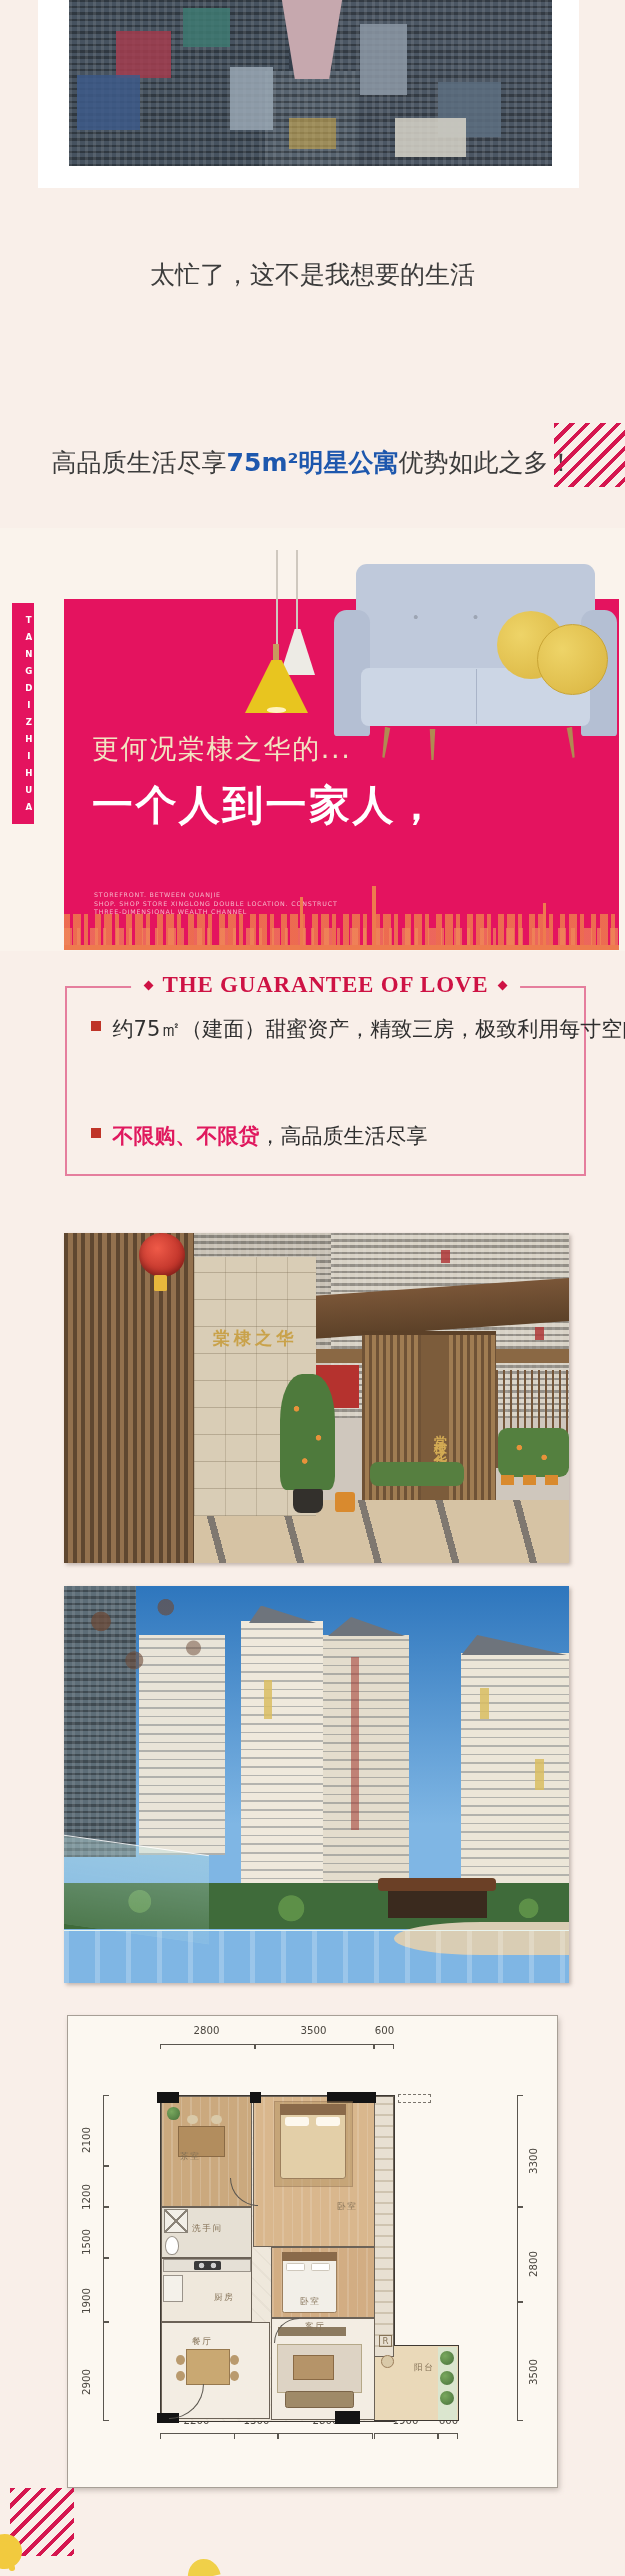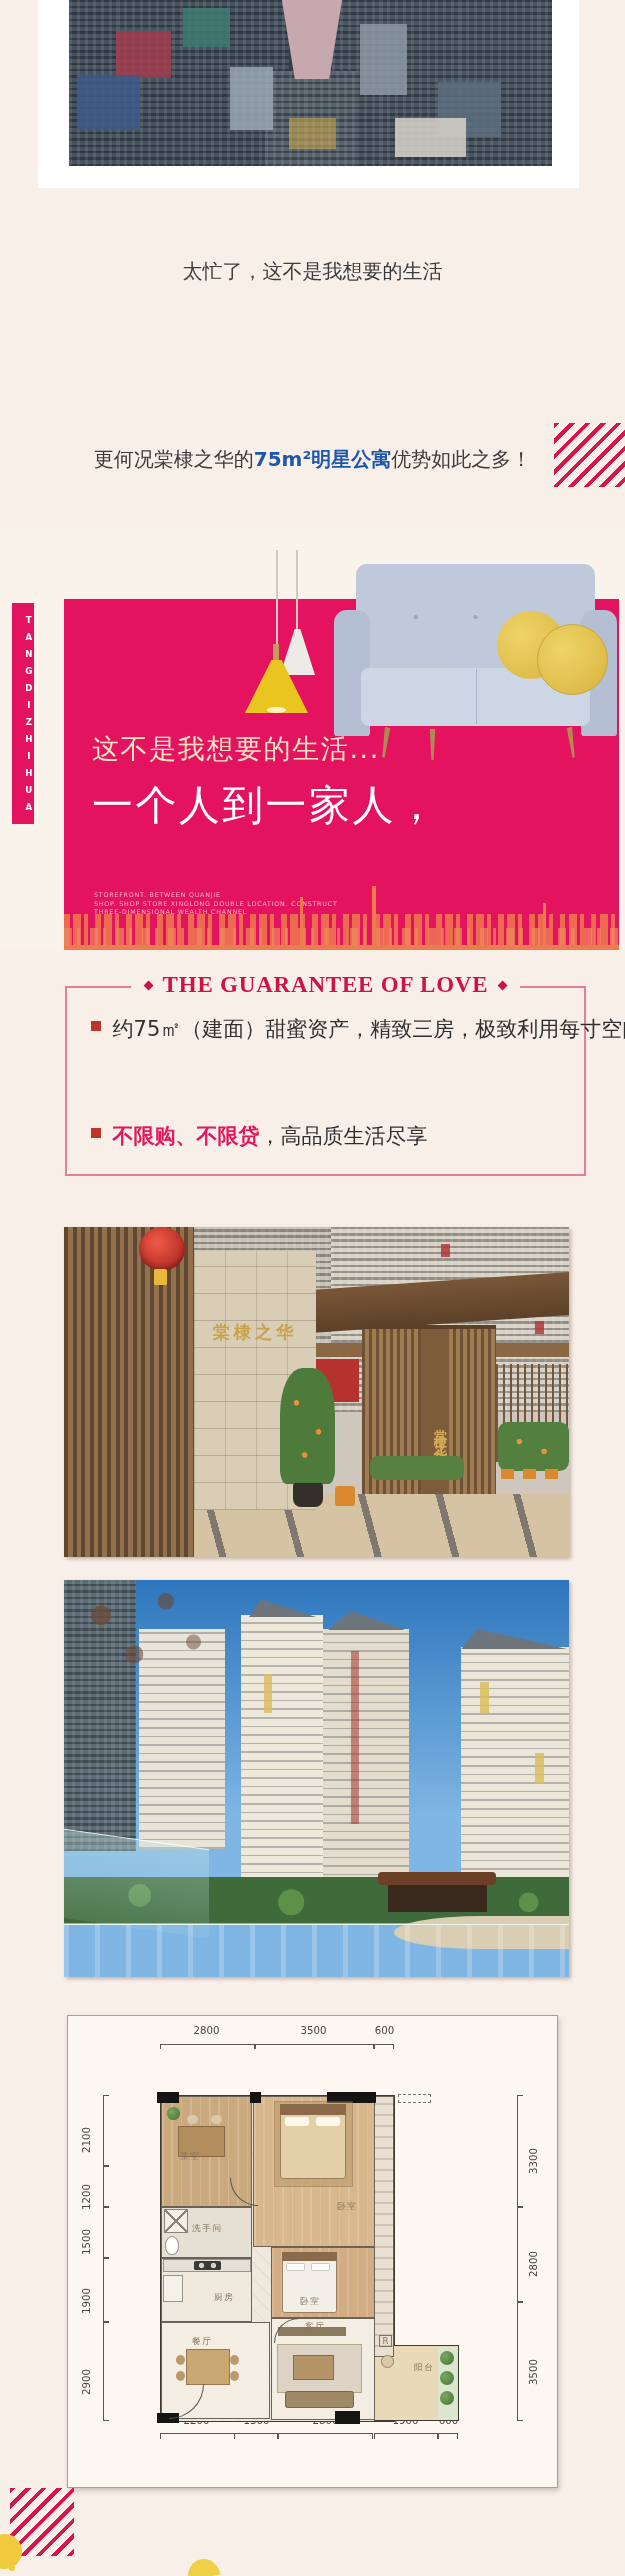--- a/index.html
+++ b/index.html
@@ -10,34 +10,34 @@
 
   
   .hero-frame{left:38px;top:0;width:541px;height:188px;background:#ffffff;}
   .hero-photo{left:31px;top:0;width:483px;height:166px;background:#343e4a;overflow:hidden;}
   .bldg{position:absolute;background-image:
       repeating-linear-gradient(90deg,rgba(255,255,255,.09) 0 3.1px,transparent 3.1px 7.9px),
       repeating-linear-gradient(0deg,rgba(0,0,0,.32) 0 2.4px,transparent 2.4px 6.3px);}
   .patch{position:absolute;opacity:.85;}
 
   
-  .t-dark{color:#3c3c3c;font-size:20px;font-weight:500;}
+  .t-dark{color:#3c3c3c;font-size:25px;font-weight:500;}
   .t-pink{color:#e0185e;font-size:28px;font-weight:bold;}
   .t-blue{color:#1d57ad;font-weight:bold;}
 
   .stripes{background:repeating-linear-gradient(135deg,#d5164f 0 3.9px,transparent 3.9px 11px);}
 
   
   .banner-card{left:0;top:528px;width:625px;height:423px;background:#faf3ec;}
   .tang-strip{left:11.8px;top:75px;width:22px;height:221px;background:#e4135f;color:#ffffff;
       writing-mode:vertical-rl;text-orientation:upright;font-size:8.6px;font-weight:bold;
       letter-spacing:7px;text-align:center;padding-top:7.9px;box-sizing:border-box;}
   .pink-panel{left:64px;top:71px;width:555px;height:351px;background:#e4135f;overflow:hidden;}
   .tagline{left:28px;top:132px;font-size:27px;color:#f2e5c2;letter-spacing:1.6px;}
-  .hl{left:28px;color:#ffffff;font-size:41px;font-weight:normal;letter-spacing:2.4px;line-height:1.1;}
+  .hl{left:28px;color:#ffffff;font-size:41px;font-weight:bold;letter-spacing:2.4px;line-height:1.1;}
   .gold{color:#f6e3a8;}
   .subtxt{left:30px;font-size:6.3px;line-height:8.6px;color:#f5b8c9;letter-spacing:0.8px;}
   .sky-bar{position:absolute;left:0;right:0;bottom:0;}
   .cord{position:absolute;width:1.6px;background:#cfc8bf;}
   .cone{position:absolute;clip-path:polygon(42% 0,58% 0,100% 100%,0 100%);}
 
   
   .sofa{left:334px;top:36px;width:283px;height:198px;}
   .sofa .back{position:absolute;left:22px;top:0;width:239px;height:118px;background:#bfc9db;
       border-radius:11px 11px 0 0;
@@ -56,21 +56,21 @@
       padding:0 14px;font-family:"Liberation Serif","DejaVu Serif",serif;font-weight:bold;
       font-size:23px;color:#ce1244;letter-spacing:0.8px;white-space:nowrap;display:flex;align-items:center;gap:11px;}
   .diamond{width:7px;height:7px;background:#ce1244;transform:rotate(45deg);flex:0 0 auto;}
   .feat-row{position:absolute;left:23.6px;font-size:21px;color:#2f2f2f;font-weight:500;white-space:nowrap;}
   .bullet{position:absolute;left:0;top:6.3px;width:10.2px;height:10.2px;background:#bf3428;}
   .feat-row .txt{margin-left:22px;}
   .seg-blue{color:#1d57ad;font-weight:bold;}
   .seg-pink{color:#e0185e;font-weight:bold;}
 
   
-  .photo{overflow:hidden;box-shadow:1.6px 2.4px 3.9px rgba(90,70,60,.35);}
+  .photo{overflow:hidden;box-shadow:1.6px 2.4px 3.9px rgba(90,70,60,.35);margin-top:6px;}
   .slats-dark{background:repeating-linear-gradient(90deg,#5f4730 0 3.9px,#93714e 3.9px 8.6px);}
   .slats-mid{background:repeating-linear-gradient(90deg,#6f5236 0 3.1px,#a07c52 3.1px 7px);}
   .lines-h{background-image:repeating-linear-gradient(0deg,rgba(70,80,90,.35) 0 1.6px,transparent 1.6px 8.6px);}
 
   
   .fp-card{left:67px;top:2015px;width:491px;height:473px;background:#fcf8f1;border:0.8px solid #a79f96;
       box-sizing:border-box;box-shadow:2.4px 3.1px 5.5px rgba(100,90,80,.35);}
   .fp-card *{box-sizing:border-box;}
   .plan-outer{position:absolute;border:1.6px solid #3e3933;background:#efe8dc;
       background-image:repeating-linear-gradient(45deg,rgba(120,110,95,.06) 0 1.6px,transparent 1.6px 11px);}
@@ -101,29 +101,29 @@
       <div class="patch" style="left:114px;top:7.9px;width:47px;height:39px;background:#3e7a72;"></div>
       <div class="patch" style="left:161px;top:67px;width:43px;height:63px;background:#9aa8b5;"></div>
       <div class="patch" style="left:291px;top:23.6px;width:47px;height:71px;background:#8d99a6;"></div>
       <div class="patch" style="left:369px;top:82px;width:63px;height:55px;background:#5d6e80;"></div>
       <div class="patch" style="left:326px;top:118px;width:71px;height:39px;background:#d7d3c8;"></div>
       <div class="patch" style="left:220px;top:118px;width:47px;height:31px;background:#caa94e;opacity:.6;"></div>
     </div>
   </div>
 
   <div class="abs ctr t-dark" style="top:258px;">太忙了，这不是我想要的生活</div>
-  <div class="abs ctr t-dark" style="top:446px;"><span>更何况棠棣之华的</span><span class="t-blue">75m²明星公寓</span><span>优势如此之多！</span></div>
+  <div class="abs ctr t-dark" style="top:446px;"><span>高品质生活尽享</span><span class="t-blue">75m²明星公寓</span><span>优势如此之多！</span></div>
 
   <div class="abs stripes" style="left:554px;top:423px;width:71px;height:64px;"></div>
 
   <div class="abs banner-card">
     <div class="abs tang-strip">TANGDIZHIHUA</div>
 
     <div class="abs pink-panel">
-      <div class="abs tagline">这不是我想要的生活...</div>
+      <div class="abs tagline">更何况棠棣之华的...</div>
       <div class="abs hl" style="top:184px;">一个人到一家人，</div>
       <div class="abs subtxt" style="top:292px;">STOREFRONT. BETWEEN QUANJIE</div>
       <div class="abs subtxt" style="top:301px;">SHOP. SHOP STORE XINGLONG DOUBLE LOCATION. CONSTRUCT</div>
       <div class="abs subtxt" style="top:309px;">THREE-DIMENSIONAL WEALTH CHANNEL</div>
 
       <div class="sky-bar" style="height:36px;opacity:.85;background:repeating-linear-gradient(90deg,#ee7b4e 0 5.5px,transparent 5.5px 9.4px,#ee7b4e 9.4px 17.3px,transparent 17.3px 20.4px,#ee7b4e 20.4px 24px,transparent 24px 31px);"></div>
       <div class="sky-bar" style="height:22px;opacity:.7;background:repeating-linear-gradient(90deg,#f08a5a 0 7.9px,transparent 7.9px 13.4px,#f08a5a 13.4px 16.5px,transparent 16.5px 26px);"></div>
       <div class="sky-bar" style="height:4.7px;background:#ee7b4e;"></div>
       <div class="abs" style="left:236px;bottom:0;width:3.1px;height:53px;background:#ee7b4e;"></div>
       <div class="abs" style="left:308px;bottom:0;width:3.9px;height:64px;background:#ee7b4e;"></div>

